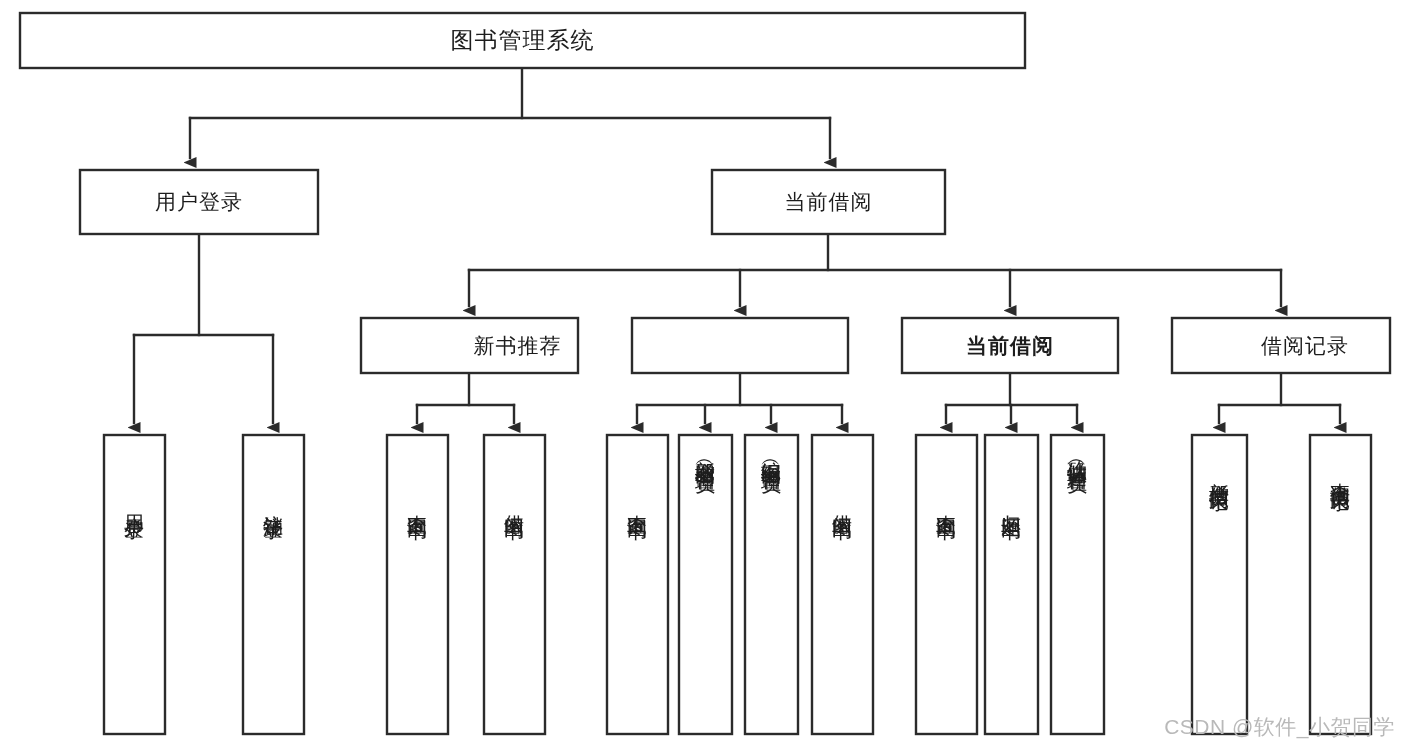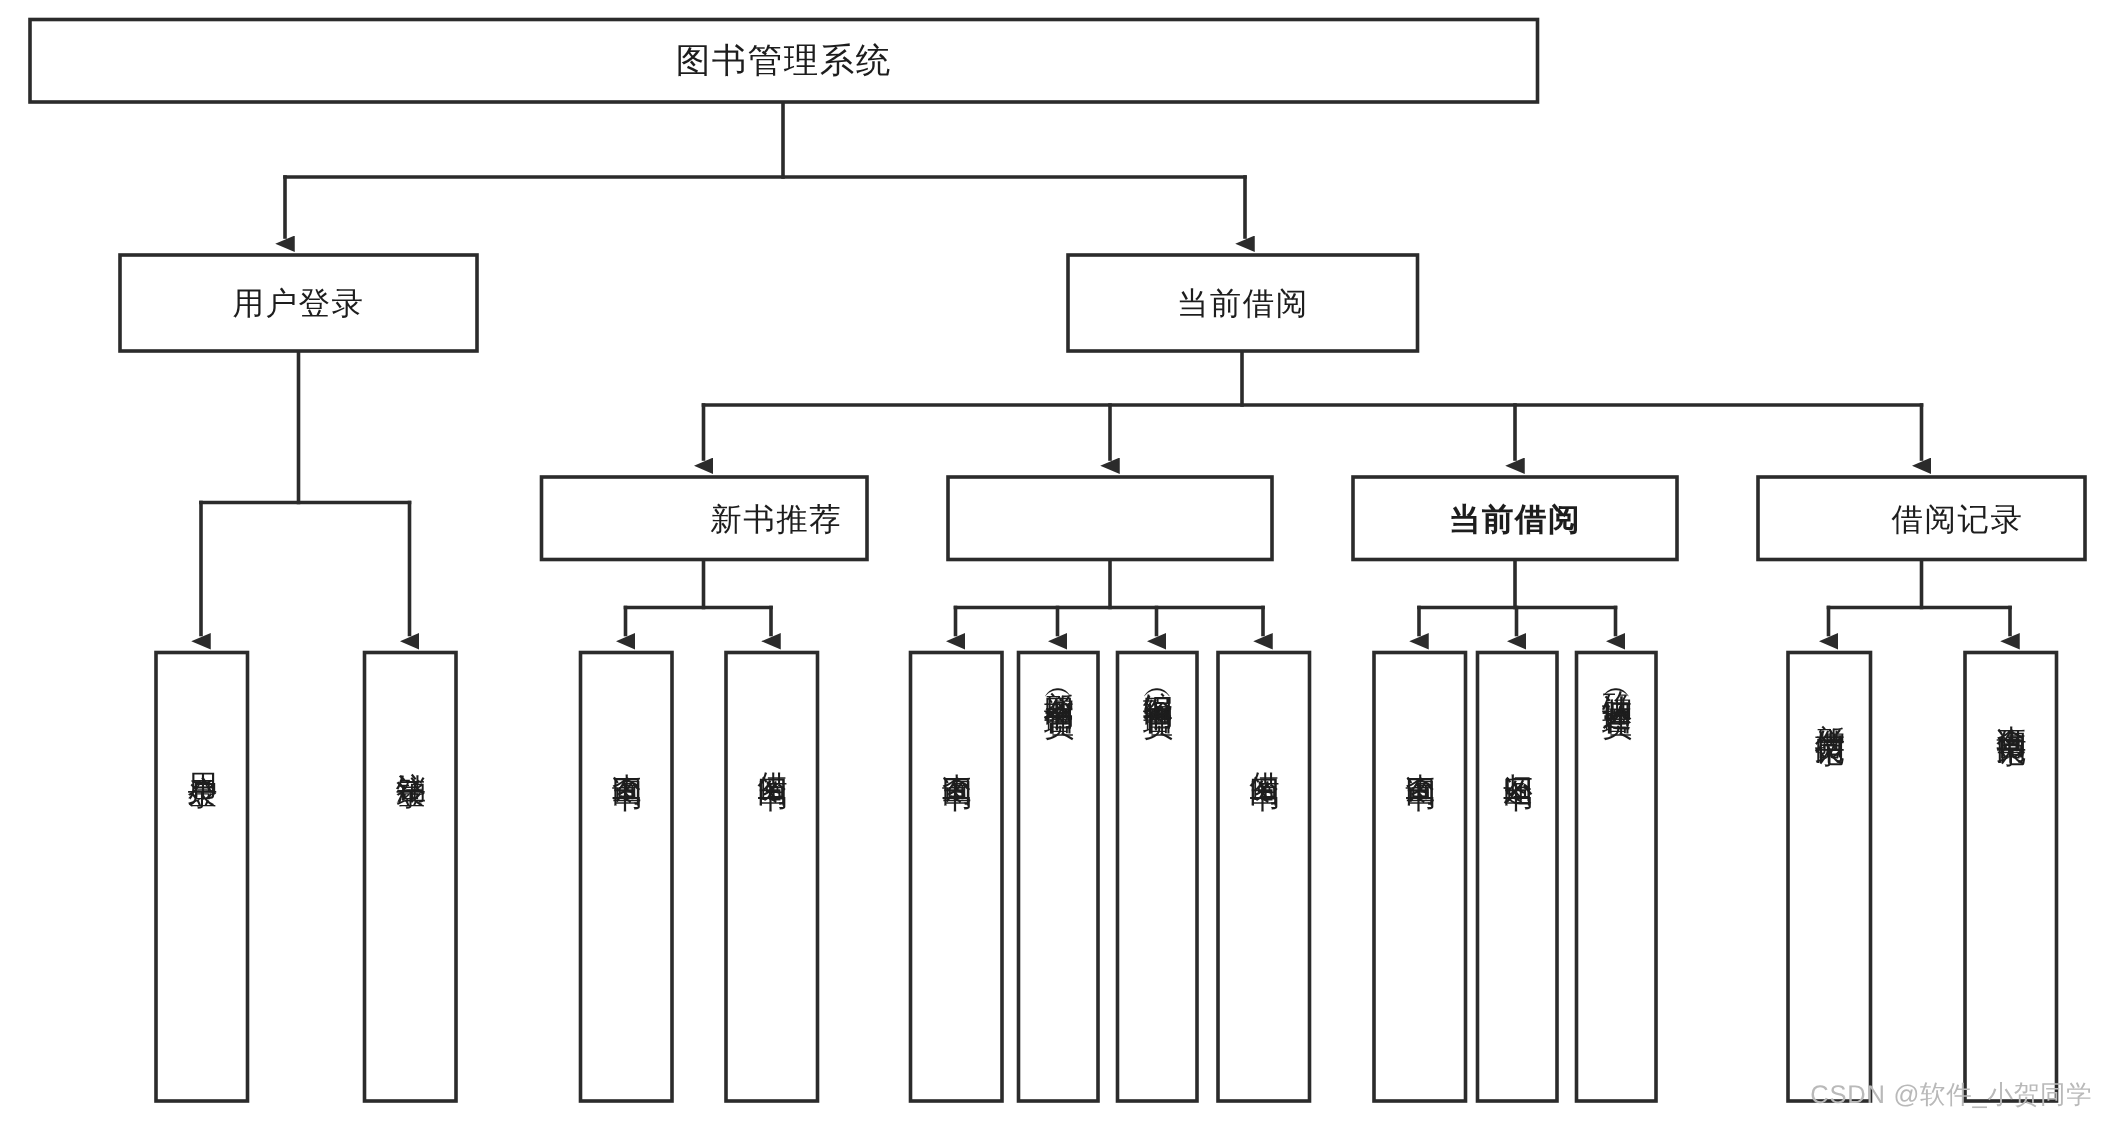--- a/index.html
+++ b/index.html
@@ -73,21 +73,21 @@
     font-size: 21px;
     color: #1d1d1d;
     letter-spacing: 1px;
     white-space: nowrap;
   }
   #watermark {
     position: absolute;
     right: 10px;
     bottom: 6px;
     font-family: "Liberation Sans", "DejaVu Sans", sans-serif;
-    font-size: 17px;
+    font-size: 21px;
     color: #b9b9b9;
     letter-spacing: 0.5px;
     white-space: nowrap;
     pointer-events: none;
   }
 </style>
 </head>
 <body>
 
 <div id="diagram-root">

